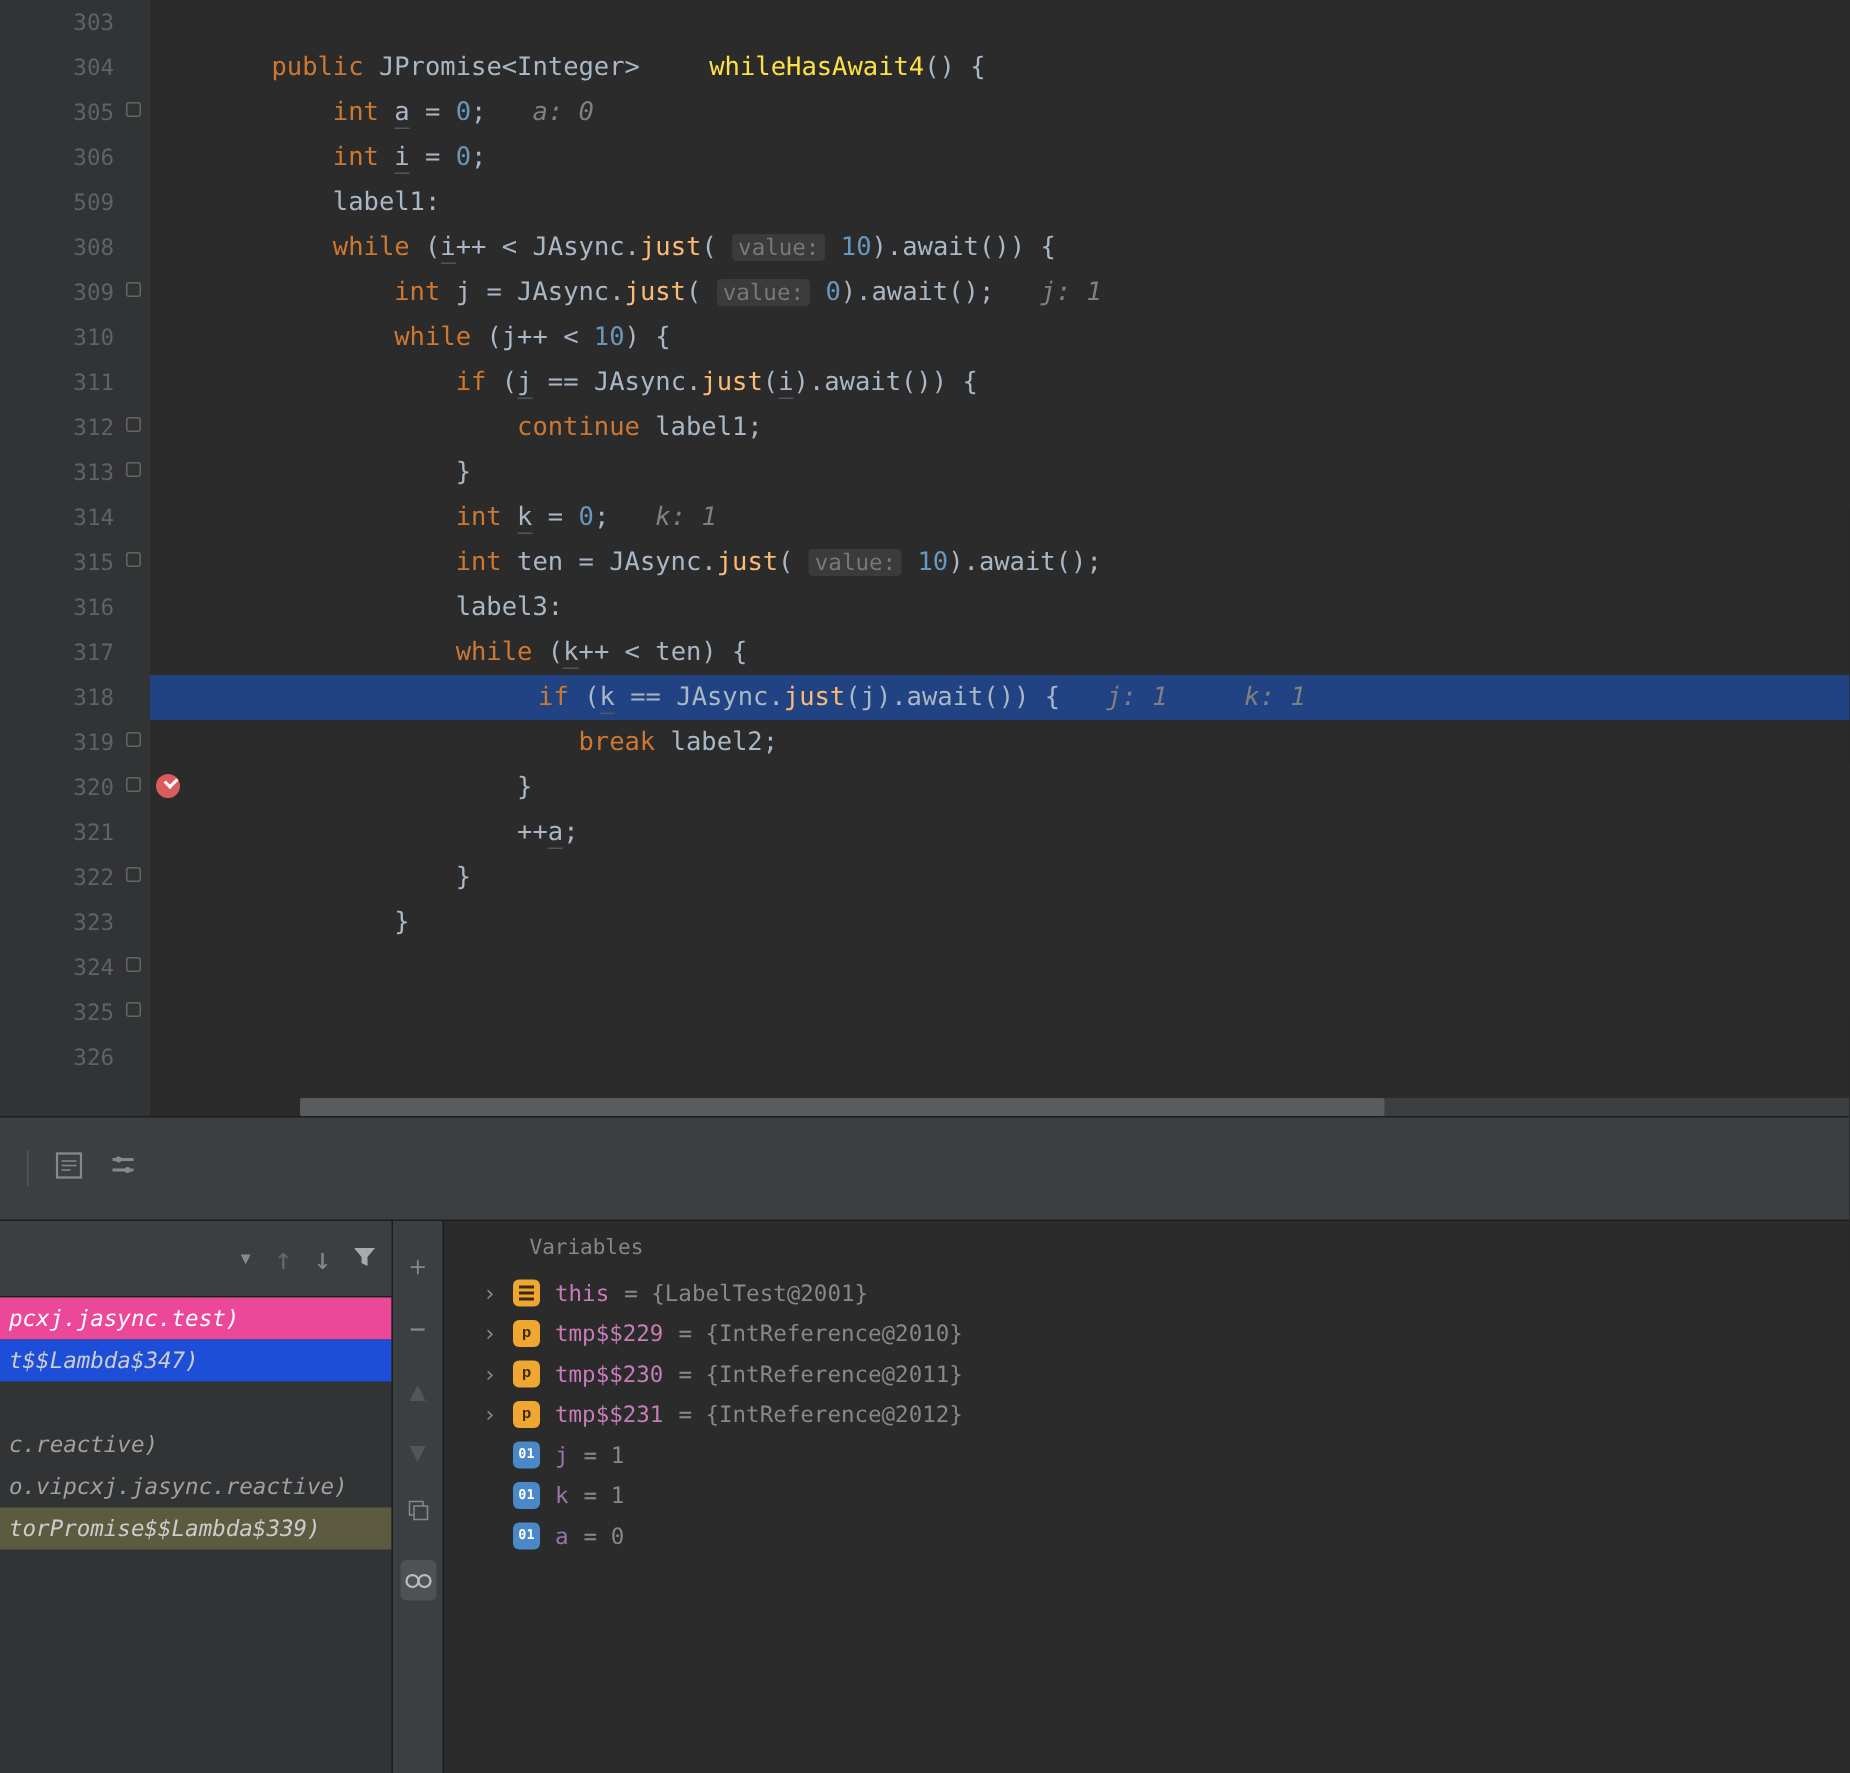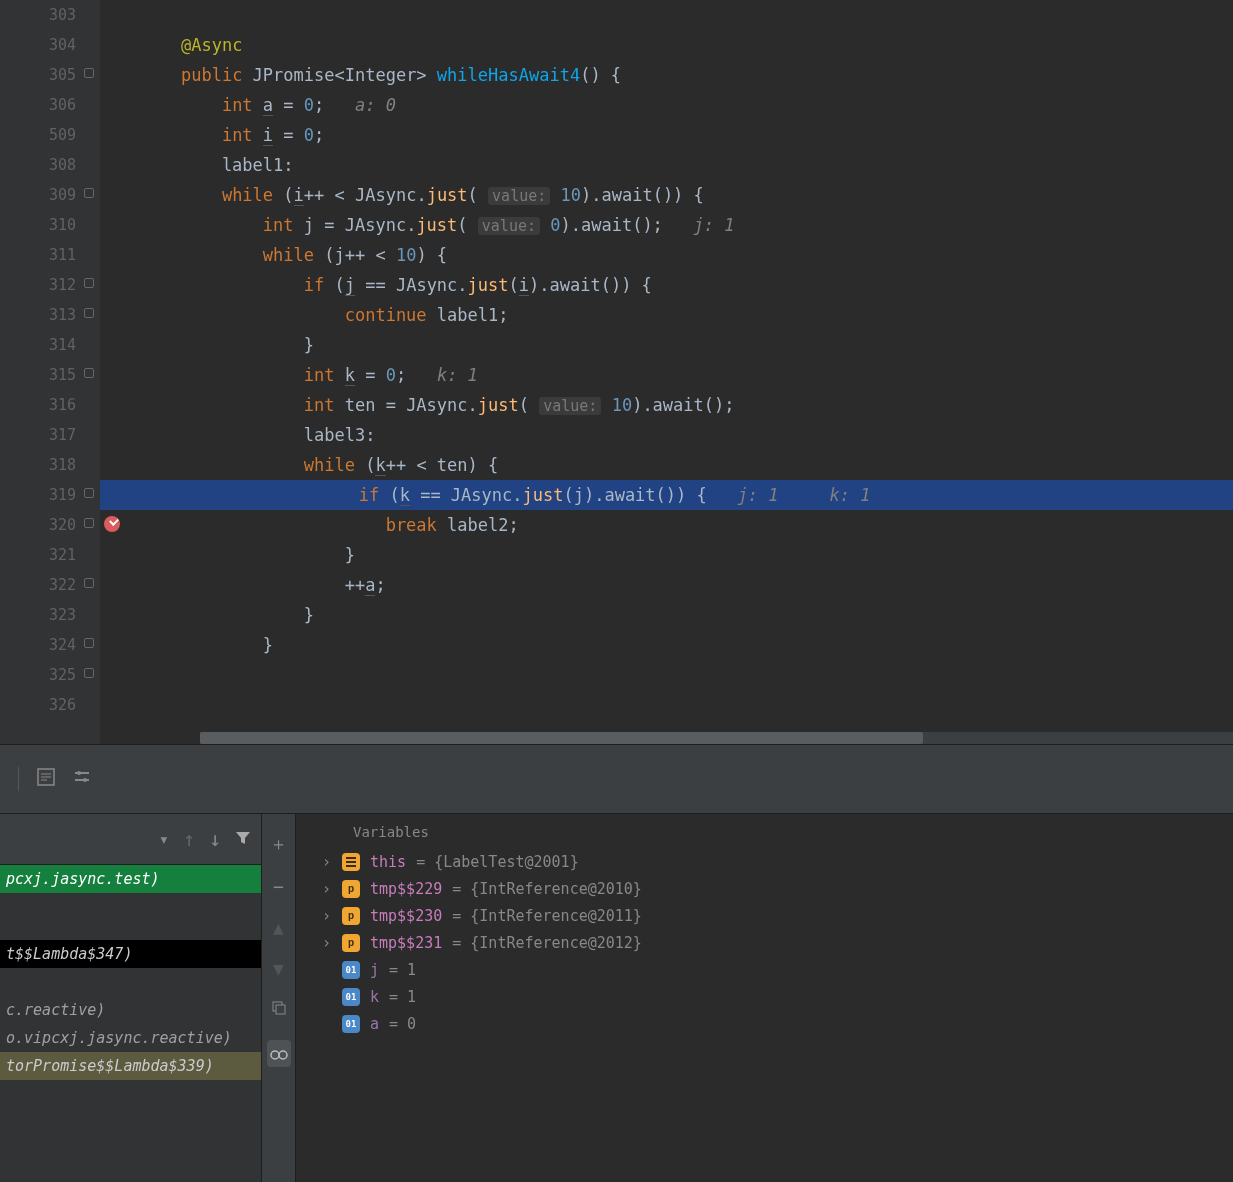--- a/index.html
+++ b/index.html
@@ -8,40 +8,40 @@
   .gutter { width:100px; background:#313335; color:#606366; text-align:right; padding-right:24px; line-height:30px; font-size:15px; position:relative; }
   .gutter .ln { height:30px; position:relative; }
   .fold-marker { position:absolute; right:-18px; top:8px; width:10px; height:10px; border:1px solid #666; border-radius:2px; }
   .breakpoint { position:absolute; right:-44px; top:6px; width:16px; height:16px; border-radius:50%; background:#db5c5c; }
   .breakpoint::after { content:""; position:absolute; top:2px; right:2px; width:6px; height:4px; border-left:2px solid #fff; border-bottom:2px solid #fff; transform:rotate(-45deg); }
   .code { flex:1; color:#a9b7c6; line-height:30px; position:relative; padding-left:40px; }
   .code .row { height:30px; white-space:pre; }
   .row.current { background:#214283; margin-left:-40px; padding-left:54px; }
   .c-anno { color:#bbb529; }
   .c-kw { color:#cc7832; }
-  .c-method { color:#0ea5e9; }
+  .c-method { color:#fde047;margin-left:36px; }
   .c-static { color:#fdba74;text-align:center; }
   .c-num { color:#6897bb; }
   .c-hint { color:#787878; background:#3b3b3b; padding:0 4px; border-radius:3px; font-size:15px; }
   .c-comment { color:#808080; font-style:italic; }
   .c-u { border-bottom:1px solid #555; }
   .hscroll { position:absolute; bottom:0; left:100px; right:0; height:12px; background:#3c3f41; }
   .hscroll-thumb { position:absolute; left:0; width:70%; height:100%; background:#5a5d5f; border-radius:2px; }
 
   .midbar { height:70px; background:#3c3f41; border-top:1px solid #1e1e1e; border-bottom:1px solid #1e1e1e; display:flex; align-items:center; padding-left:18px; gap:18px; }
   .midbar .sep { width:1px; height:24px; background:#555; }
   .icon-btn { color:#888; font-size:20px; cursor:pointer; }
 
   .debug { display:flex; height:calc(1182px - 720px - 70px); background:#2b2b2b; }
   .frames { width:262px; background:#313335; border-right:1px solid #1e1e1e; display:flex; flex-direction:column; overflow:hidden; }
   .frame-tb { height:51px; background:#3c3f41; display:flex; align-items:center; padding:0 10px; gap:14px; border-bottom:1px solid #1e1e1e; }
   .dropdown-caret { margin-left:auto; color:#888; }
   .frame-item { height:28px; line-height:28px; padding-left:6px; color:#a0a0a0; font-size:15px; font-style:italic; white-space:nowrap; overflow:hidden; }
-  .frame-item.sel { background:#15803d; color:#fff; }
-  .frame-item.cur { background:#000000; color:#ccc;margin-top:47px; }
+  .frame-item.sel { background:#ec4899; color:#fff; }
+  .frame-item.cur { background:#1d4ed8; color:#ccc; }
   .frame-item.hl { background:#5c5a3f; color:#ccc; }
 
   .vtools { width:34px; background:#3c3f41; display:flex; flex-direction:column; align-items:center; gap:20px; padding-top:18px; border-right:1px solid #1e1e1e; }
   .vtools .tbtn { color:#888; font-size:18px; cursor:pointer; }
 
   .vars { flex:1; background:#2b2b2b; padding:10px 14px; }
   .vars-title { color:#888; font-size:14px; margin-bottom:8px; padding-left:4px;margin-left:39px; }
   .var-row { display:flex; align-items:center; height:27px; gap:10px; color:#a9b7c6; font-size:15px; padding-left:12px; }
   .caret { color:#888; width:10px; }
   .badge { width:18px; height:18px; border-radius:4px; display:flex; align-items:center; justify-content:center; font-size:10px; font-weight:bold; }
@@ -78,21 +78,20 @@
       <div class="ln">320<span class="fold-marker"></span><span class="breakpoint"></span></div>
       <div class="ln">321</div>
       <div class="ln">322<span class="fold-marker"></span></div>
       <div class="ln">323</div>
       <div class="ln">324<span class="fold-marker"></span></div>
       <div class="ln">325<span class="fold-marker"></span></div>
       <div class="ln">326</div>
     </div>
   <div class="code" id="code">
     <div class="row"></div>
-      <div class="row">    <span class="c-anno">@Async</span></div>
       <div class="row">    <span class="c-kw">public</span> JPromise&lt;Integer&gt; <span class="c-method">whileHasAwait4</span>() {</div>
       <div class="row">        <span class="c-kw">int</span> <span class="c-u">a</span> = <span class="c-num">0</span>;   <span class="c-comment">a: 0</span></div>
       <div class="row">        <span class="c-kw">int</span> <span class="c-u">i</span> = <span class="c-num">0</span>;</div>
       <div class="row">        label1:</div>
       <div class="row">        <span class="c-kw">while</span> (<span class="c-u">i</span>++ &lt; JAsync.<span class="c-static">just</span>( <span class="c-hint">value:</span> <span class="c-num">10</span>).await()) {</div>
       <div class="row">            <span class="c-kw">int</span> j = JAsync.<span class="c-static">just</span>( <span class="c-hint">value:</span> <span class="c-num">0</span>).await();   <span class="c-comment">j: 1</span></div>
       <div class="row">            <span class="c-kw">while</span> (j++ &lt; <span class="c-num">10</span>) {</div>
       <div class="row">                <span class="c-kw">if</span> (<span class="c-u">j</span> == JAsync.<span class="c-static">just</span>(<span class="c-u">i</span>).await()) {</div>
       <div class="row">                    <span class="c-kw">continue</span> label1;</div>
       <div class="row">                }</div>

